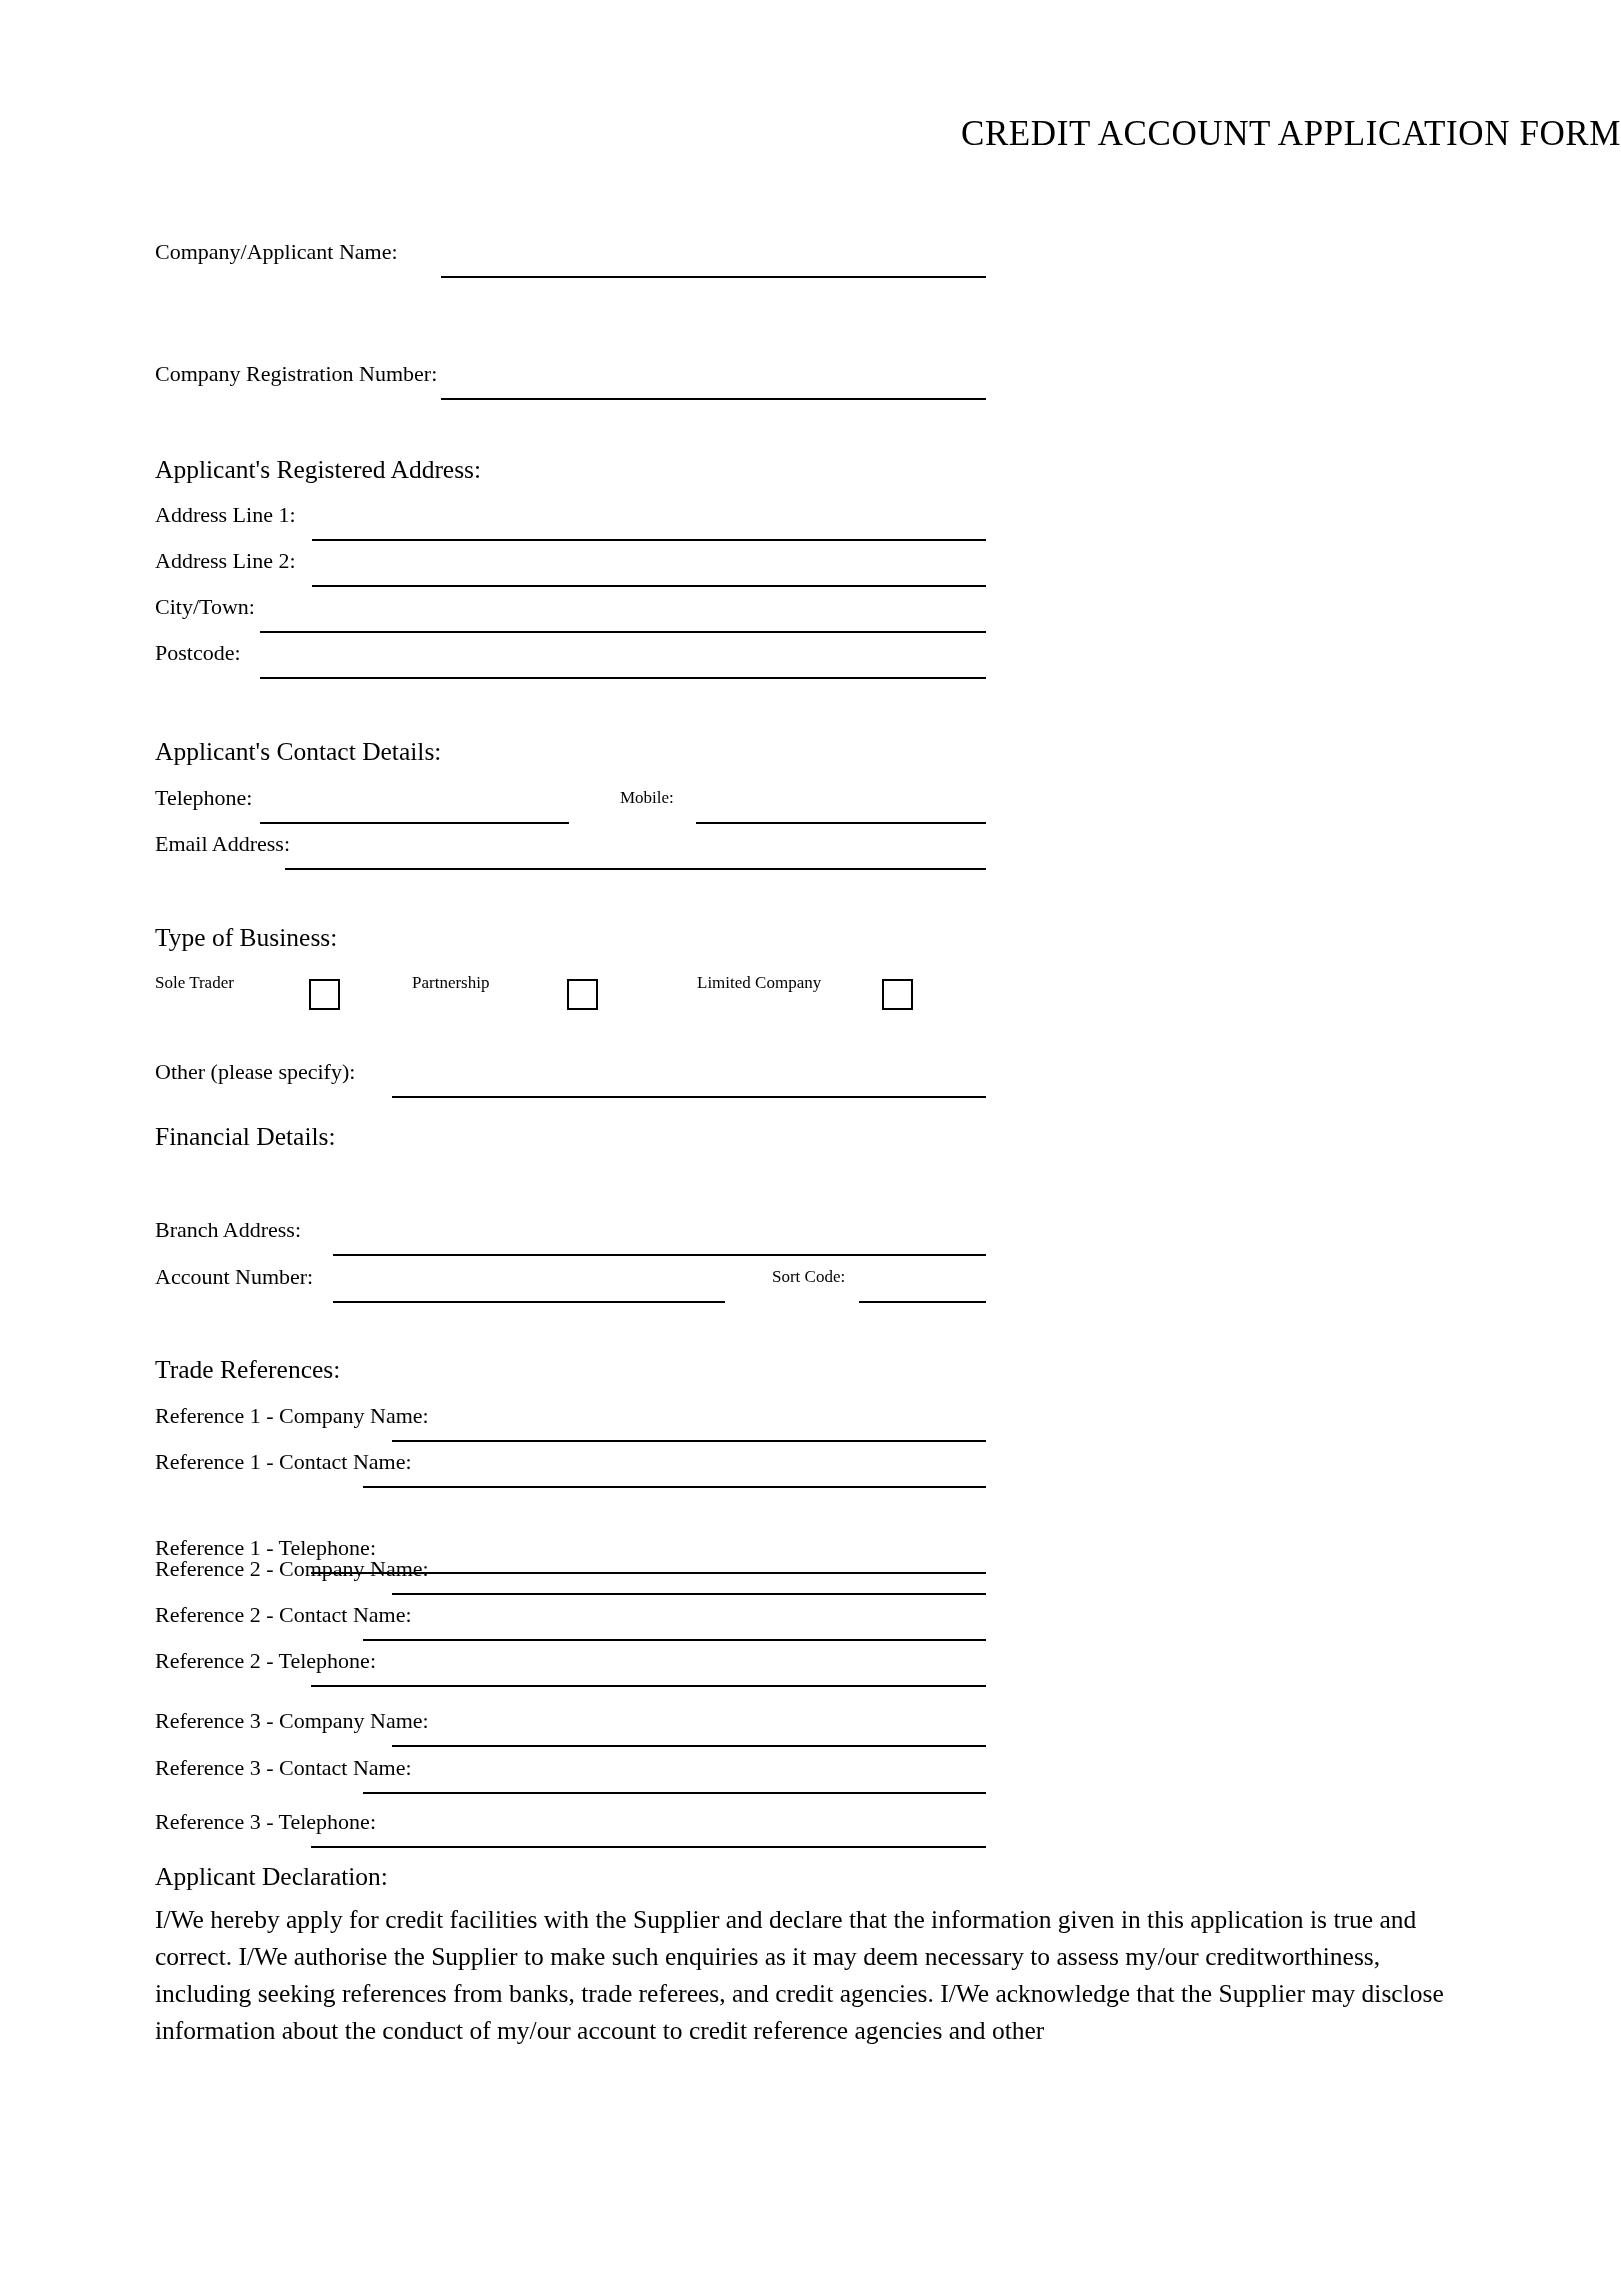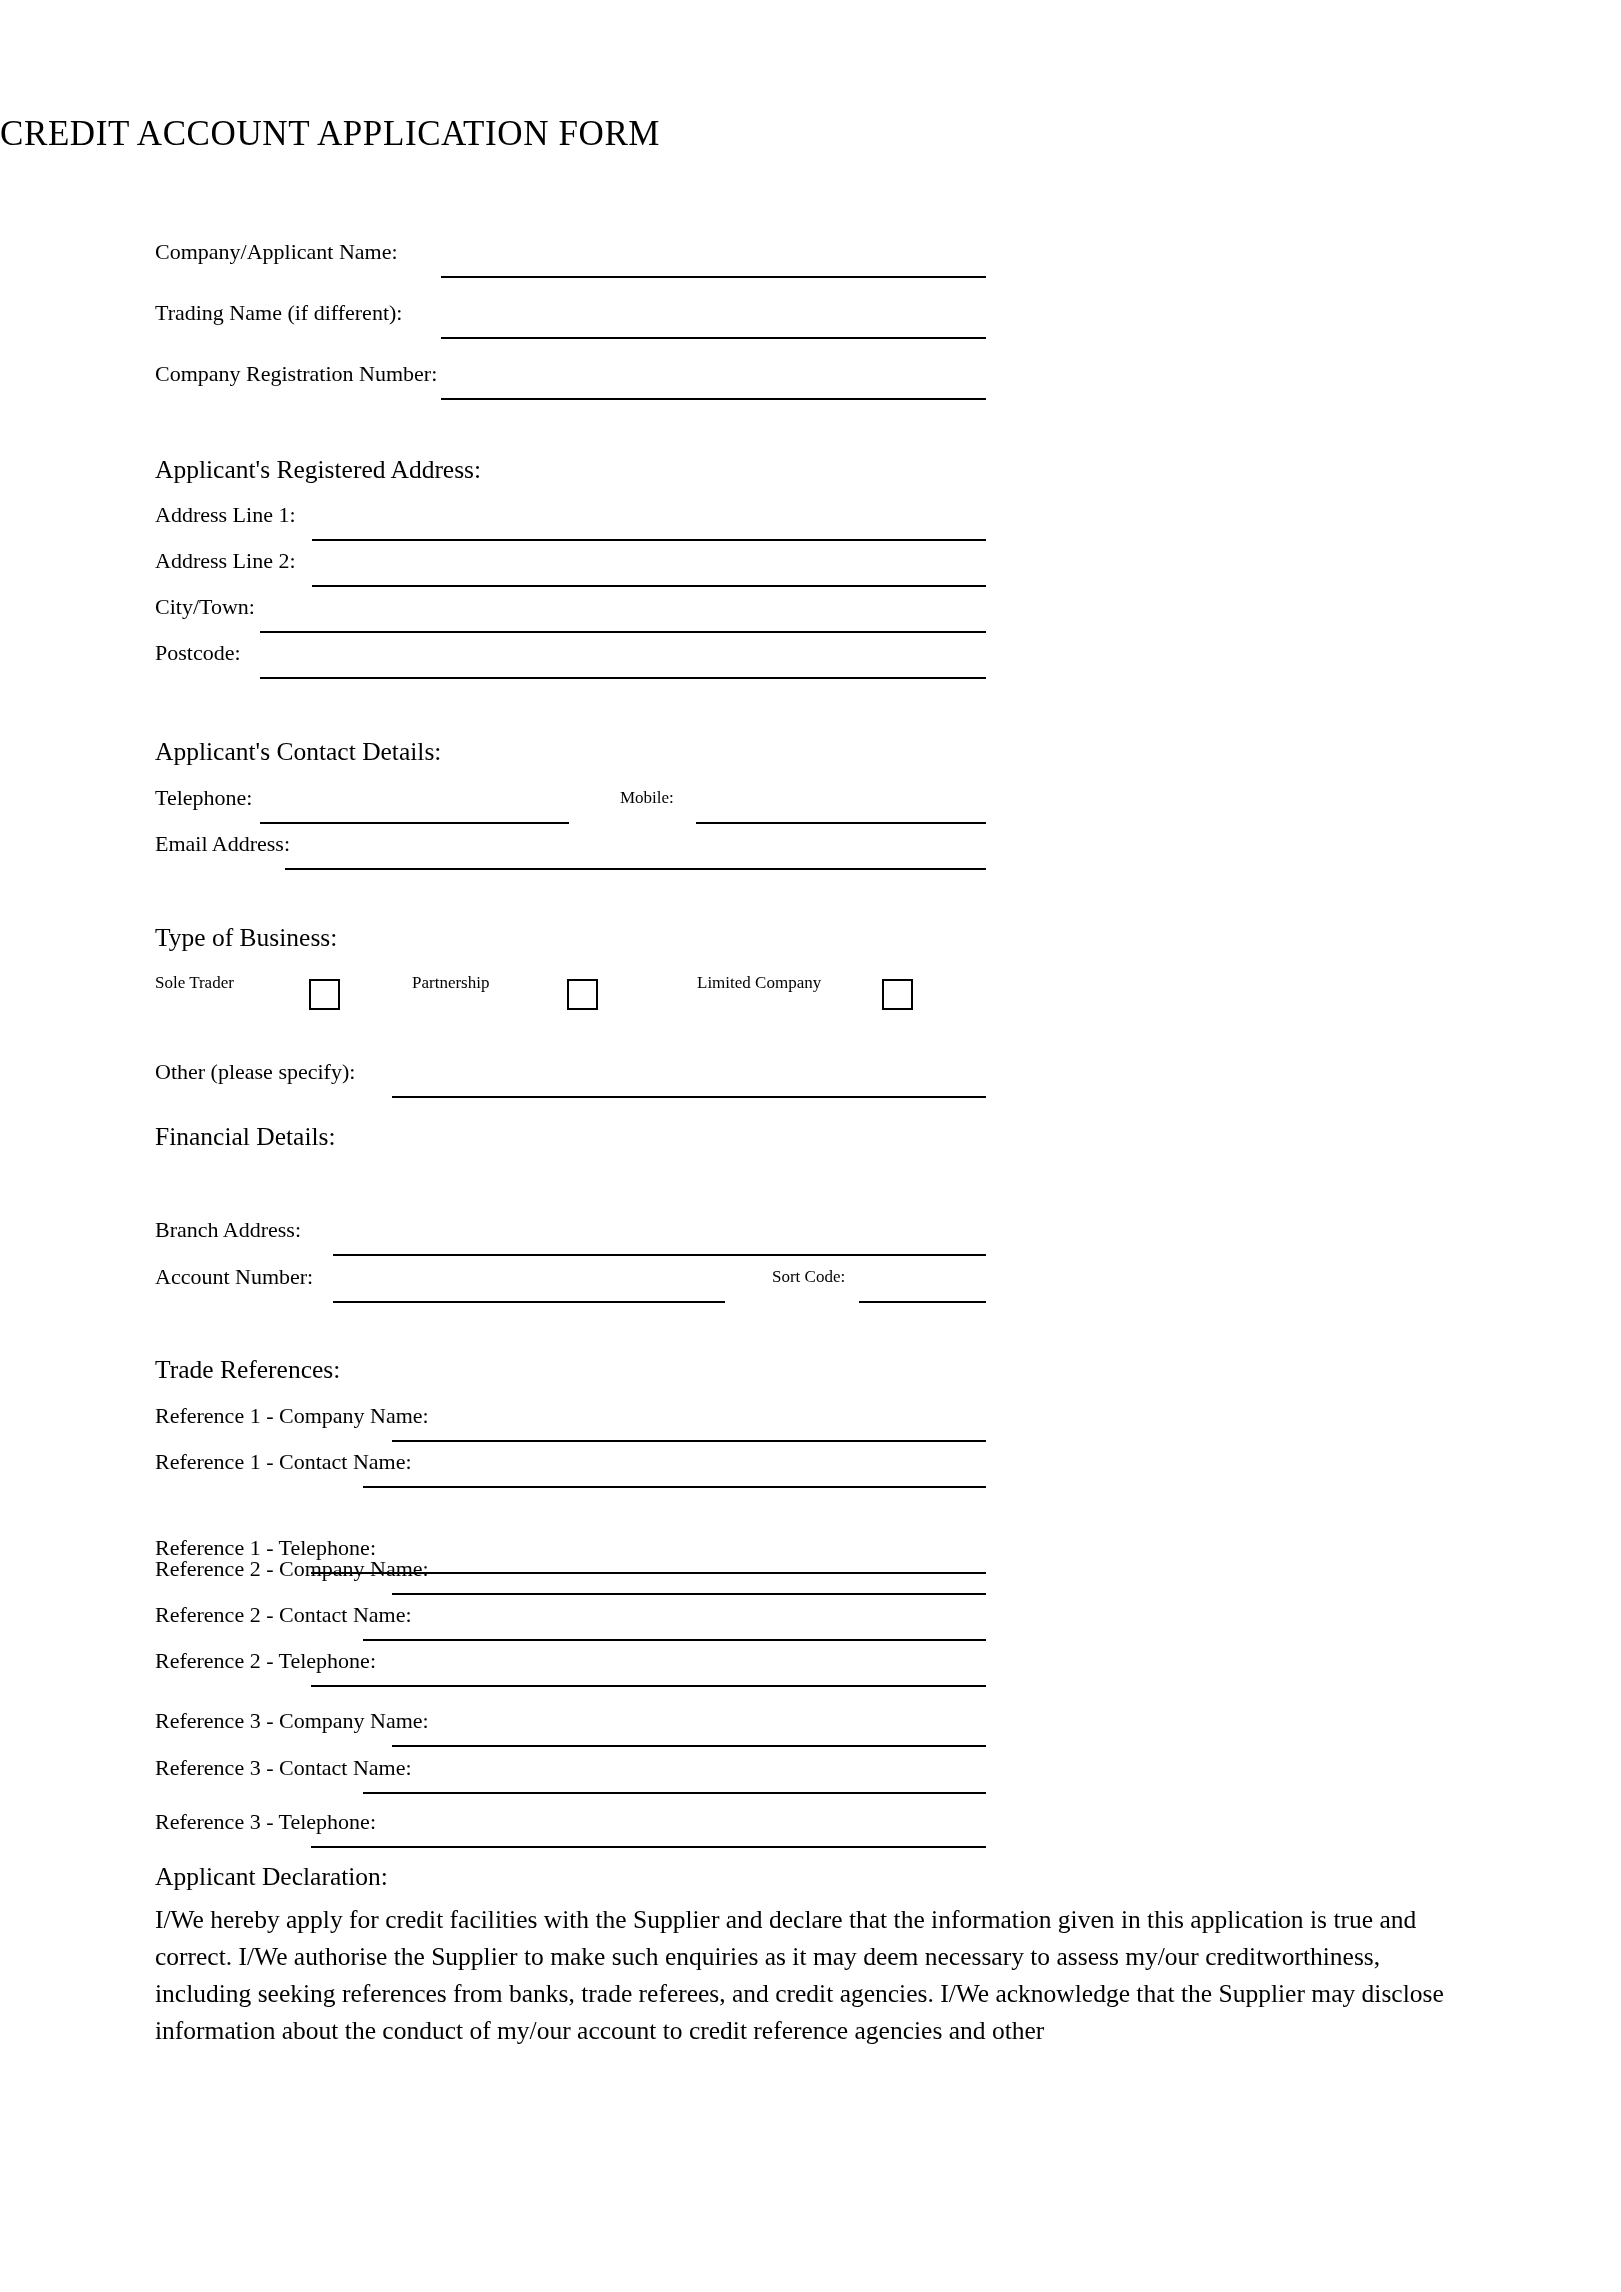--- a/index.html
+++ b/index.html
@@ -14,21 +14,21 @@
     background: #ffffff;
     font-family: "Liberation Serif", "DejaVu Serif", serif;
     color: #000000;
     overflow: hidden;
   }
   .title {
     position: absolute;
     left: 0;
     top: 114px;
     width: 1621px;
-    text-align: left;
+    text-align: right;
     font-size: 35px;
     letter-spacing: 0.6px;
     font-weight: 400;
   }
 
   
   .row {
     position: absolute;
     left: 155px;
     width: 1313px;
@@ -95,24 +95,20 @@
 
 <div class="page">
 
   <div class="title">CREDIT ACCOUNT APPLICATION FORM</div>
 
   <div class="row" style="top:235px;">
     <span class="label">Company/Applicant Name:</span>
     <span class="rule" style="left:286px; width:545px;"></span>
   </div>
 
-  <div class="row" style="top:296px;">
-    <span class="label">Trading Name (if different):</span>
-    <span class="rule" style="left:286px; width:545px;"></span>
-  </div>
 
   <div class="row" style="top:357px;">
     <span class="label">Company Registration Number:</span>
     <span class="rule" style="left:286px; width:545px;"></span>
   </div>
 
   <div class="section-head" style="top:453px;">Applicant's Registered Address:</div>
 
   <div class="row" style="top:498px;">
     <span class="label">Address Line 1:</span>

